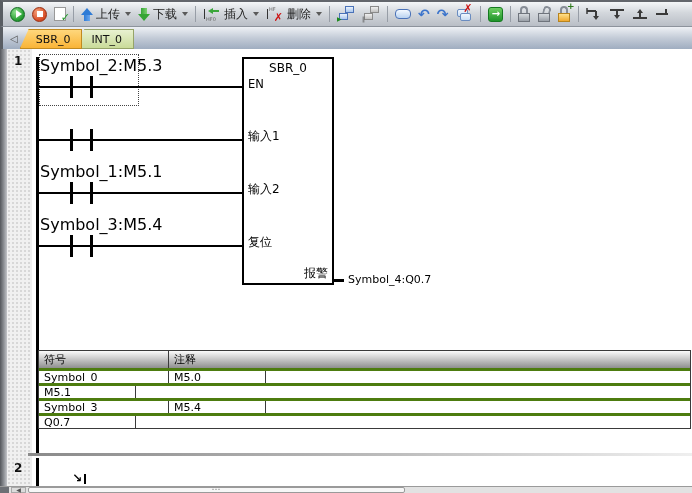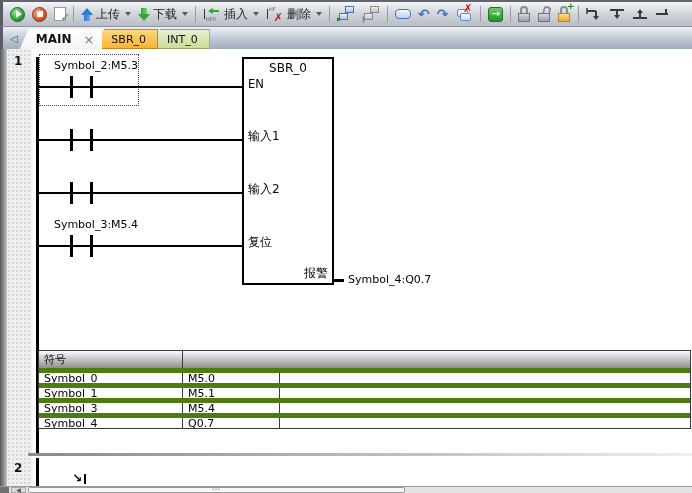--- a/index.html
+++ b/index.html
@@ -99,41 +99,41 @@
   .rail.r1 { left:36px; top:8px; height:396px; }
   .rail.r2 { left:36px; top:409px; height:28px; }
 
   .wire { position:absolute; left:36px; width:206px; height:2px; background:#000; }
   .wire.w1 { top:37px; } .wire.w2 { top:90px; } .wire.w3 { top:143px; } .wire.w4 { top:196px; }
 
   .cbar { position:absolute; width:3px; height:22px; background:#000; }
   .cbar.a { left:70px; } .cbar.b { left:90px; }
   .cr1 { top:27px; } .cr2 { top:80px; } .cr3 { top:133px; } .cr4 { top:186px; }
 
-  .clabel { position:absolute; left:40px; width:112px; text-align:center; font-size:11px; color:#000; line-height:13px; }
+  .clabel { position:absolute; left:40px; width:112px; text-align:center; font-size:16px; color:#000; line-height:13px; }
   .clabel.l1 { top:10px; } .clabel.l2 { top:63px; } .clabel.l3 { top:116px; } .clabel.l4 { top:169px; }
 
   .selbox { position:absolute; left:39px; top:5px; width:100px; height:52px; border:1px dotted #444; }
 
   .sbrblock { position:absolute; left:242px; top:8px; width:92px; height:228px; border:2px solid #000; background:#fff; }
   .sbrtitle { position:absolute; top:3px; left:0; right:0; text-align:center; font-size:12px; line-height:1.1; }
   .pin { position:absolute; left:4px; font-size:12px; line-height:1.1; }
   .pin.p1 { top:19px; font-size:11.5px; }
   .pin.p2 { top:71px; } .pin.p3 { top:124px; } .pin.p4 { top:177px; }
   .pinout { position:absolute; right:4px; bottom:3px; font-size:12px; line-height:1.1; }
 
   .outstub { position:absolute; left:334px; top:230px; width:10px; height:3px; background:#000; }
   .outoperand { position:absolute; left:348px; top:224px; font-size:11px; line-height:13px; }
 
   
   .symtable { position:absolute; left:38px; top:301px; width:653px; border:1px solid #3a3a3a; font-size:11px; background:#fff; }
-  .strow { display:flex; height:15px; border-top:5px solid #4d7c0f; background:#fff; }
+  .strow { display:flex; height:15px; border-top:3px solid #4d7c0f; background:#fff; }
   .sthead { display:flex; height:17px; background:linear-gradient(#fbfbfb,#8f8f8f); }
   .stc { padding-left:5px; border-right:1px solid #3a3a3a; height:100%; display:flex; align-items:center; overflow:hidden; white-space:nowrap; }
-  .stc.c1 { width:144px; } .stc.c2 { width:97px; } .stc.c3 { flex:1; border-right:none; }
+  .stc.c1 { width:130px; } .stc.c2 { width:97px; } .stc.c3 { flex:1; border-right:none; }
 
   .netsep { position:absolute; left:28px; right:0; top:404px; height:3px; background:linear-gradient(to right,#8a8a8a,#bdbdbd 55%,#efefef); }
 
   .cursormark { position:absolute; left:72px; top:423px; font-size:12px; font-weight:bold; color:#000; line-height:1; }
   .cursormark .cbar2 { display:inline-block; width:2px; height:10px; background:#000; margin-left:2px; vertical-align:middle; }
 
   
   .hscroll { position:absolute; top:486px; left:0; right:0; height:7px; background:#e2e2e2; border-top:1px solid #9a9a9a; }
   .hs-corner { position:absolute; left:0; top:0; width:9px; height:7px; background:#6d7075; }
   .hs-btn { position:absolute; left:11px; top:0; width:15px; height:6px; background:#dcdcdc; border:1px solid #a8a8a8; font-size:6px; color:#555; display:flex; align-items:center; justify-content:center; line-height:0; }
@@ -281,24 +281,20 @@
   </span>
   <span class="tbtn">
     <svg class="wireicon" width="14" height="14" viewBox="0 0 14 14">
       <path d="M1 7 H13 M11 7 V2" stroke="#3a3a3a" stroke-width="2" fill="none"></path>
     </svg>
   </span>
 </div>
 
 <div class="tabbar">
   <span class="navarrow">◁</span>
-  <span class="tab main">
-    <span>MAIN</span>
-    <span class="tabclose">×</span>
-  </span>
   <span class="tab sbr">
     <span>SBR_0</span>
   </span>
   <span class="tab int">
     <span>INT_0</span>
   </span>
 </div>
 
 <div class="editor">
   <div class="sidestrip"></div>
@@ -317,58 +313,58 @@
   <div class="cbar b cr1"></div>
   <span class="clabel l1">Symbol_2:M5.3</span>
 
   <div class="wire w2"></div>
   <div class="cbar a cr2"></div>
   <div class="cbar b cr2"></div>
 
   <div class="wire w3"></div>
   <div class="cbar a cr3"></div>
   <div class="cbar b cr3"></div>
+  <span class="clabel l3">Symbol_1:M5.1</span>
 
   <div class="wire w4"></div>
   <div class="cbar a cr4"></div>
   <div class="cbar b cr4"></div>
   <span class="clabel l4">Symbol_3:M5.4</span>
 
   <div class="sbrblock">
     <span class="sbrtitle">SBR_0</span>
     <span class="pin p1">EN</span>
     <span class="pin p2">输入1</span>
     <span class="pin p3">输入2</span>
     <span class="pin p4">复位</span>
     <span class="pinout">报警</span>
   </div>
   <div class="outstub"></div>
   <span class="outoperand">Symbol_4:Q0.7</span>
 
   <div class="symtable">
     <div class="sthead">
       <span class="stc c1">符号</span>
+      <span class="stc c3">注释</span>
     </div>
     <div class="strow">
       <span class="stc c1">Symbol_0</span>
       <span class="stc c2">M5.0</span>
       <span class="stc c3"></span>
     </div>
     <div class="strow">
-      <span class="stc c1">Symbol_1</span>
       <span class="stc c2">M5.1</span>
       <span class="stc c3"></span>
     </div>
     <div class="strow">
       <span class="stc c1">Symbol_3</span>
       <span class="stc c2">M5.4</span>
       <span class="stc c3"></span>
     </div>
     <div class="strow">
-      <span class="stc c1">Symbol_4</span>
       <span class="stc c2">Q0.7</span>
       <span class="stc c3"></span>
     </div>
   </div>
 
   <div class="netsep"></div>
 
   <span class="cursormark"><span>↘</span><span class="cbar2"></span></span>
 </div>
 

